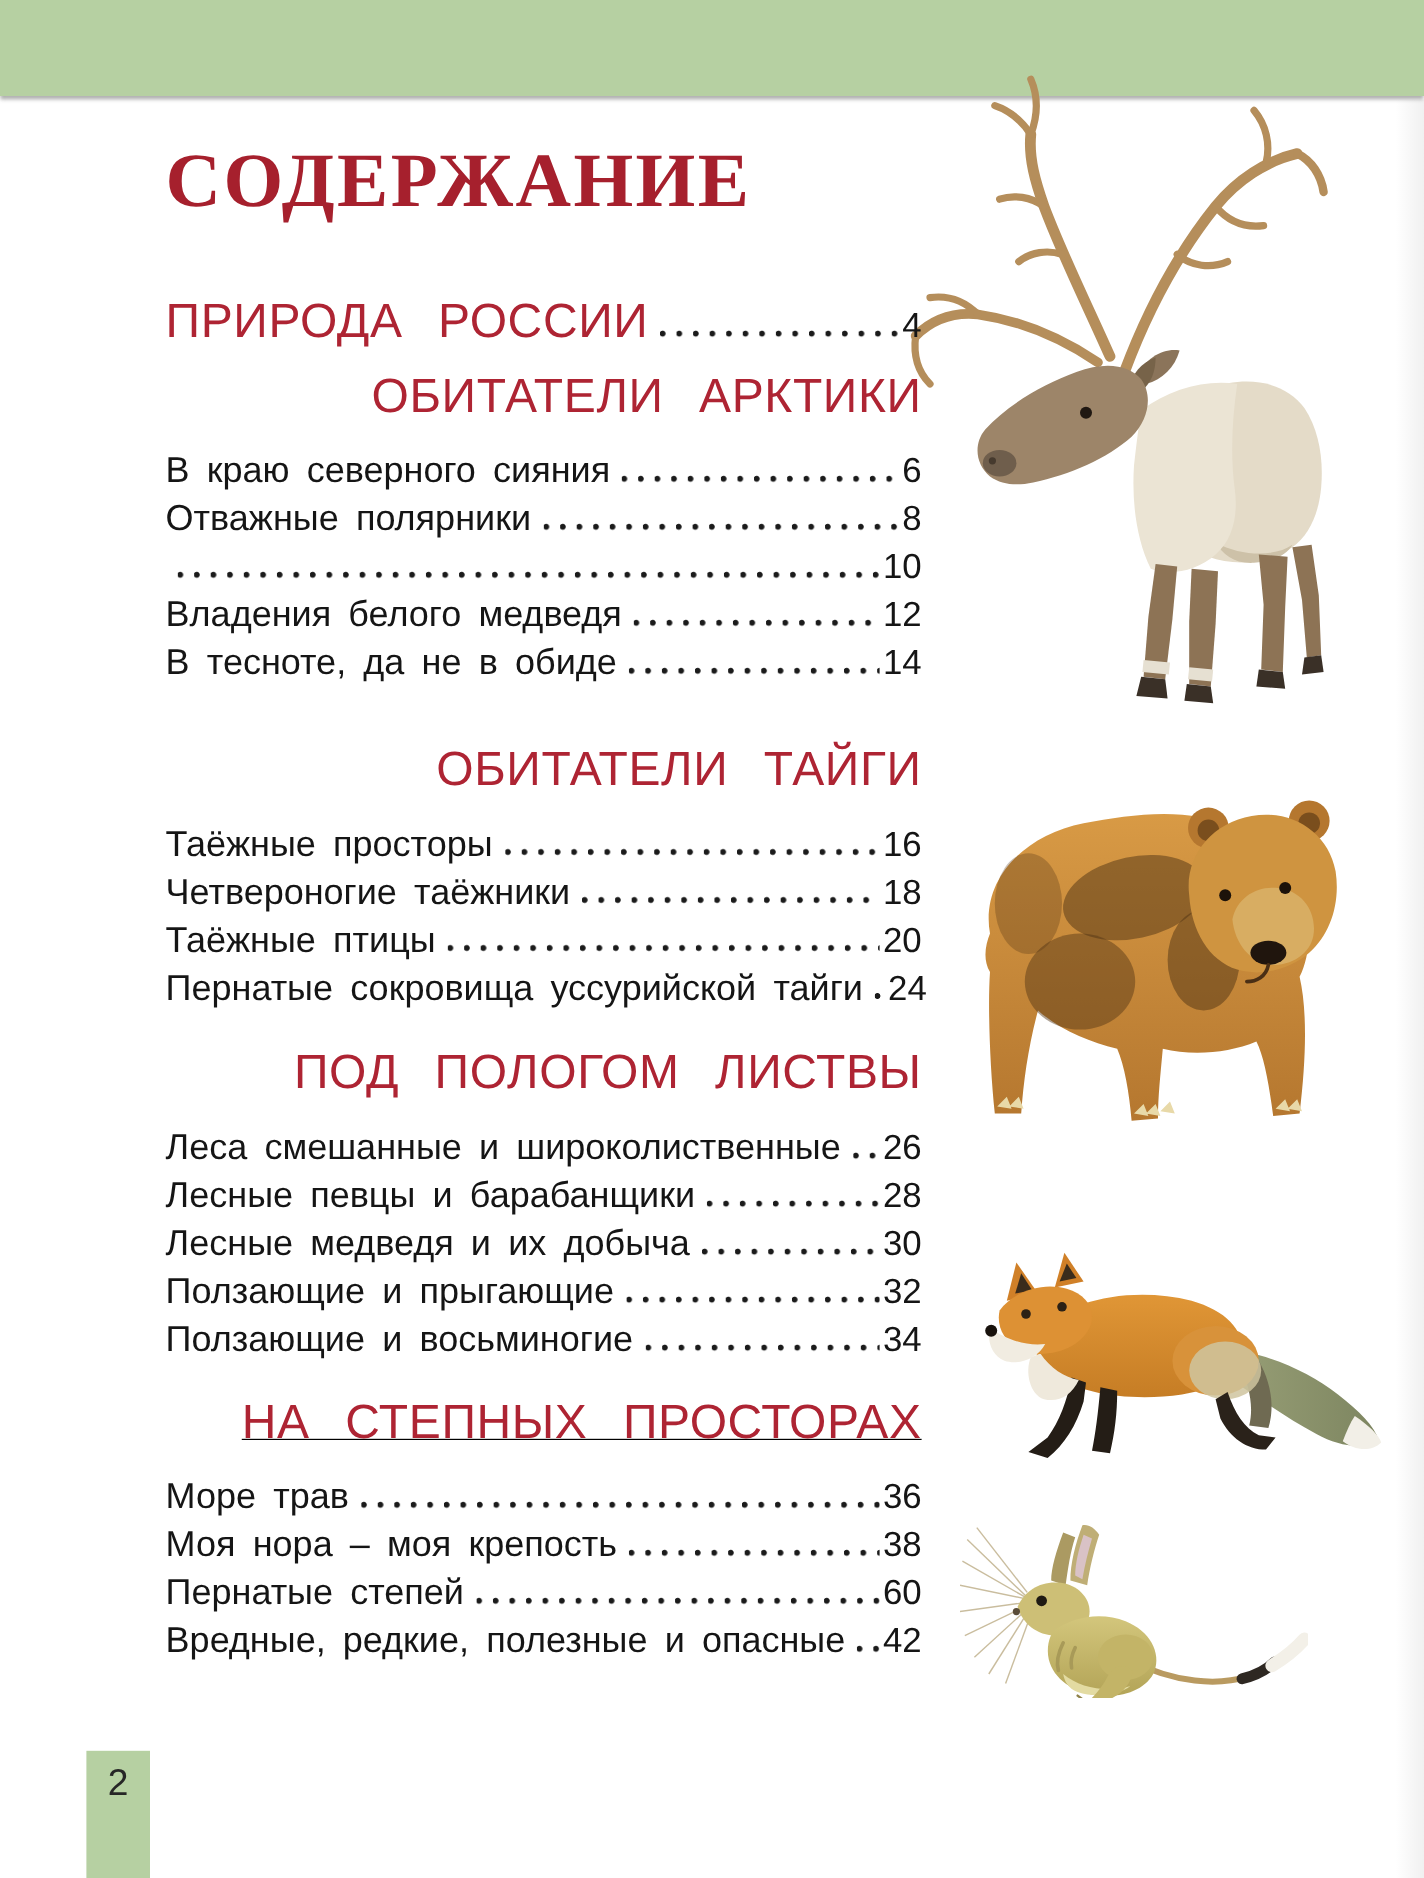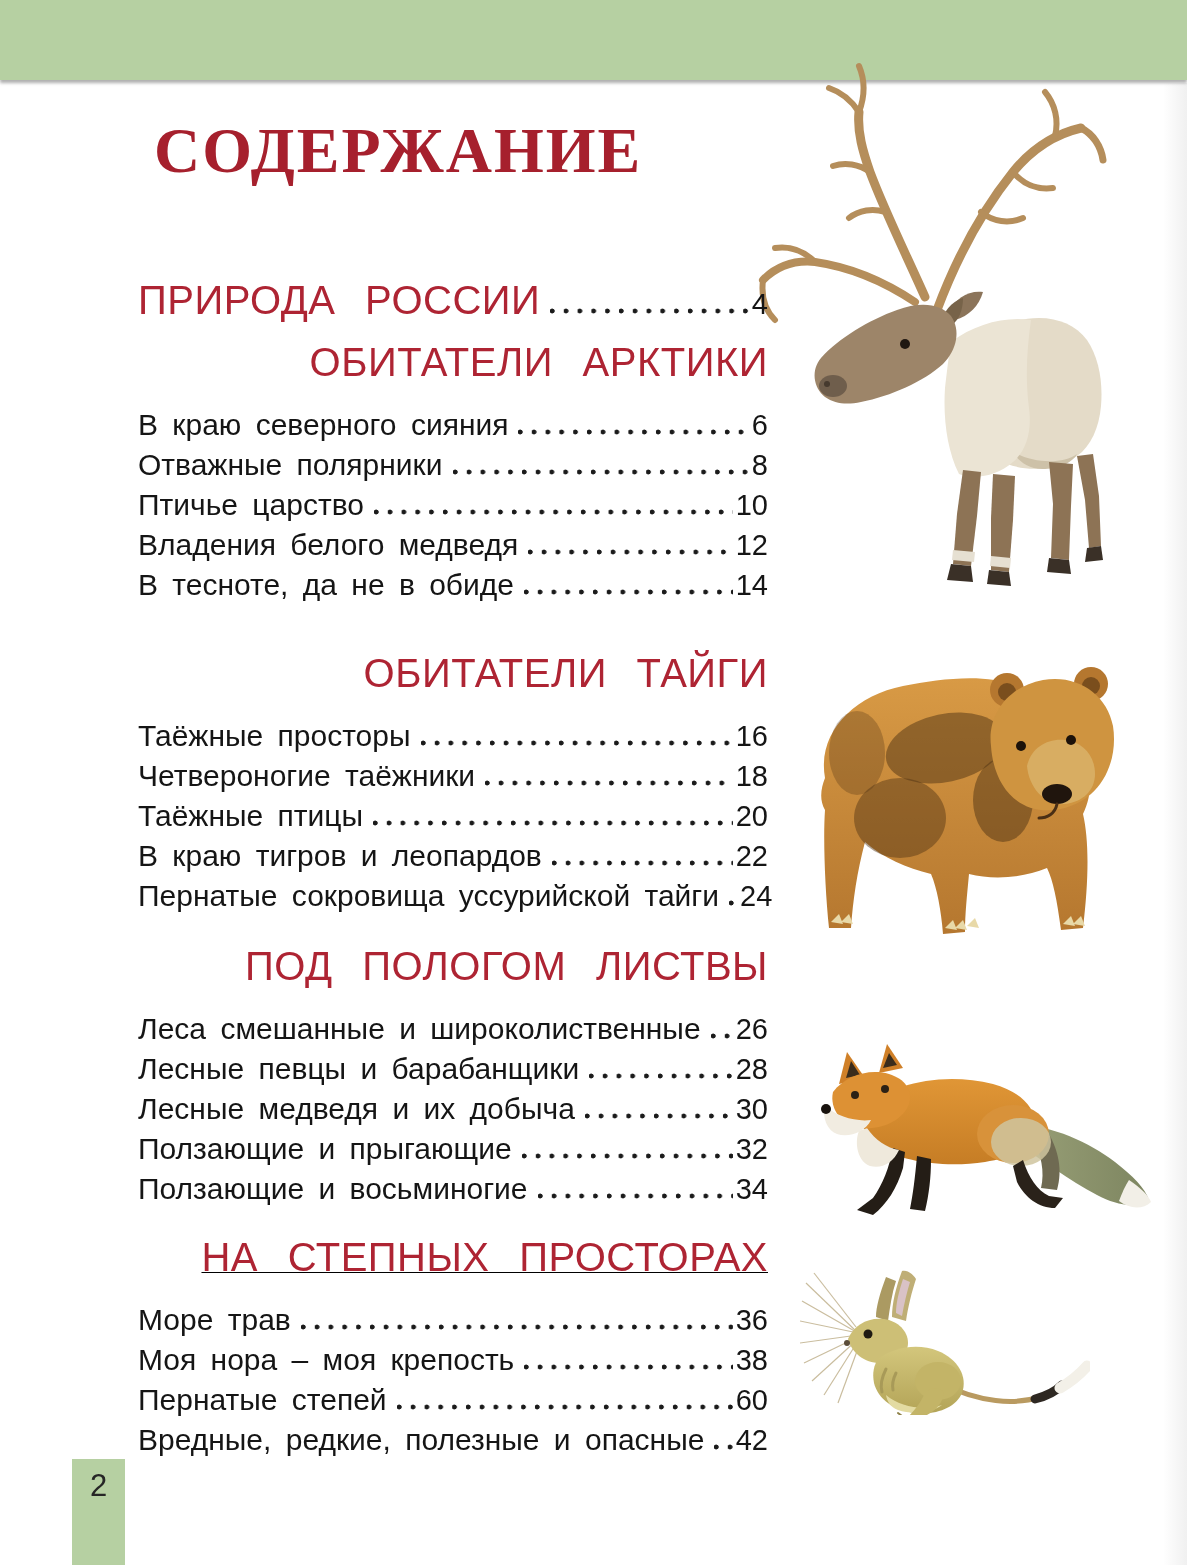--- a/index.html
+++ b/index.html
@@ -15,27 +15,27 @@
     box-shadow:0 3px 3px rgba(110,110,110,.55);
   }
   
   .edge-shade {
     position:absolute; top:83px; right:0; width:24px; height:1482px;
     background:linear-gradient(to right, rgba(0,0,0,0), rgba(110,110,110,.10));
   }
   
   .toc { position:absolute; left:138px; top:0; width:630px; }
   .doc-title {
-    margin:116px 0 0 16px;
+    margin:116px 0 0 0;
     font-family:"Liberation Serif", serif; font-weight:700;
     font-size:64px; line-height:70px; letter-spacing:2px;
     color:#a6202d;
   }
   .lead-row { display:flex; align-items:baseline; }
-  .top-row { margin-top:90px; line-height:48px; }
+  .top-row { margin-top:58px; line-height:48px; }
   .sec-label {
     font-size:40px; color:#ae2433; word-spacing:18px; letter-spacing:.5px;
     white-space:nowrap; font-weight:400;
   }
   .sec-h { margin-top:10px; line-height:48px;text-align:right; }
   .sec-h.m34 { margin-top:44px; }
   .sec-h.m26 { margin-top:26px; }
   .sec-h.m24 { margin-top:24px;text-decoration:underline; }
   .entries { list-style:none; margin:10px 0 0 0; padding:0; }
   .entries li {
@@ -264,21 +264,20 @@
         <span class="entry-label">В краю северного сияния</span>
         <span class="dots"></span>
         <span class="page-ref">6</span>
       </li>
       <li>
         <span class="entry-label">Отважные полярники</span>
         <span class="dots"></span>
         <span class="page-ref">8</span>
       </li>
       <li>
-        <span class="entry-label">Птичье царство</span>
         <span class="dots"></span>
         <span class="page-ref">10</span>
       </li>
       <li>
         <span class="entry-label">Владения белого медведя</span>
         <span class="dots"></span>
         <span class="page-ref">12</span>
       </li>
       <li>
         <span class="entry-label">В тесноте, да не в обиде</span>
@@ -298,25 +297,20 @@
       </li>
       <li>
         <span class="entry-label">Четвероногие таёжники</span>
         <span class="dots"></span>
         <span class="page-ref">18</span>
       </li>
       <li>
         <span class="entry-label">Таёжные птицы</span>
         <span class="dots"></span>
         <span class="page-ref">20</span>
-      </li>
-      <li>
-        <span class="entry-label">В краю тигров и леопардов</span>
-        <span class="dots"></span>
-        <span class="page-ref">22</span>
       </li>
       <li>
         <span class="entry-label">Пернатые сокровища уссурийской тайги</span>
         <span class="dots"></span>
         <span class="page-ref">24</span>
       </li>
     </ul>
 
     <div class="sec-h m26">
       <span class="sec-label">ПОД ПОЛОГОМ ЛИСТВЫ</span>

